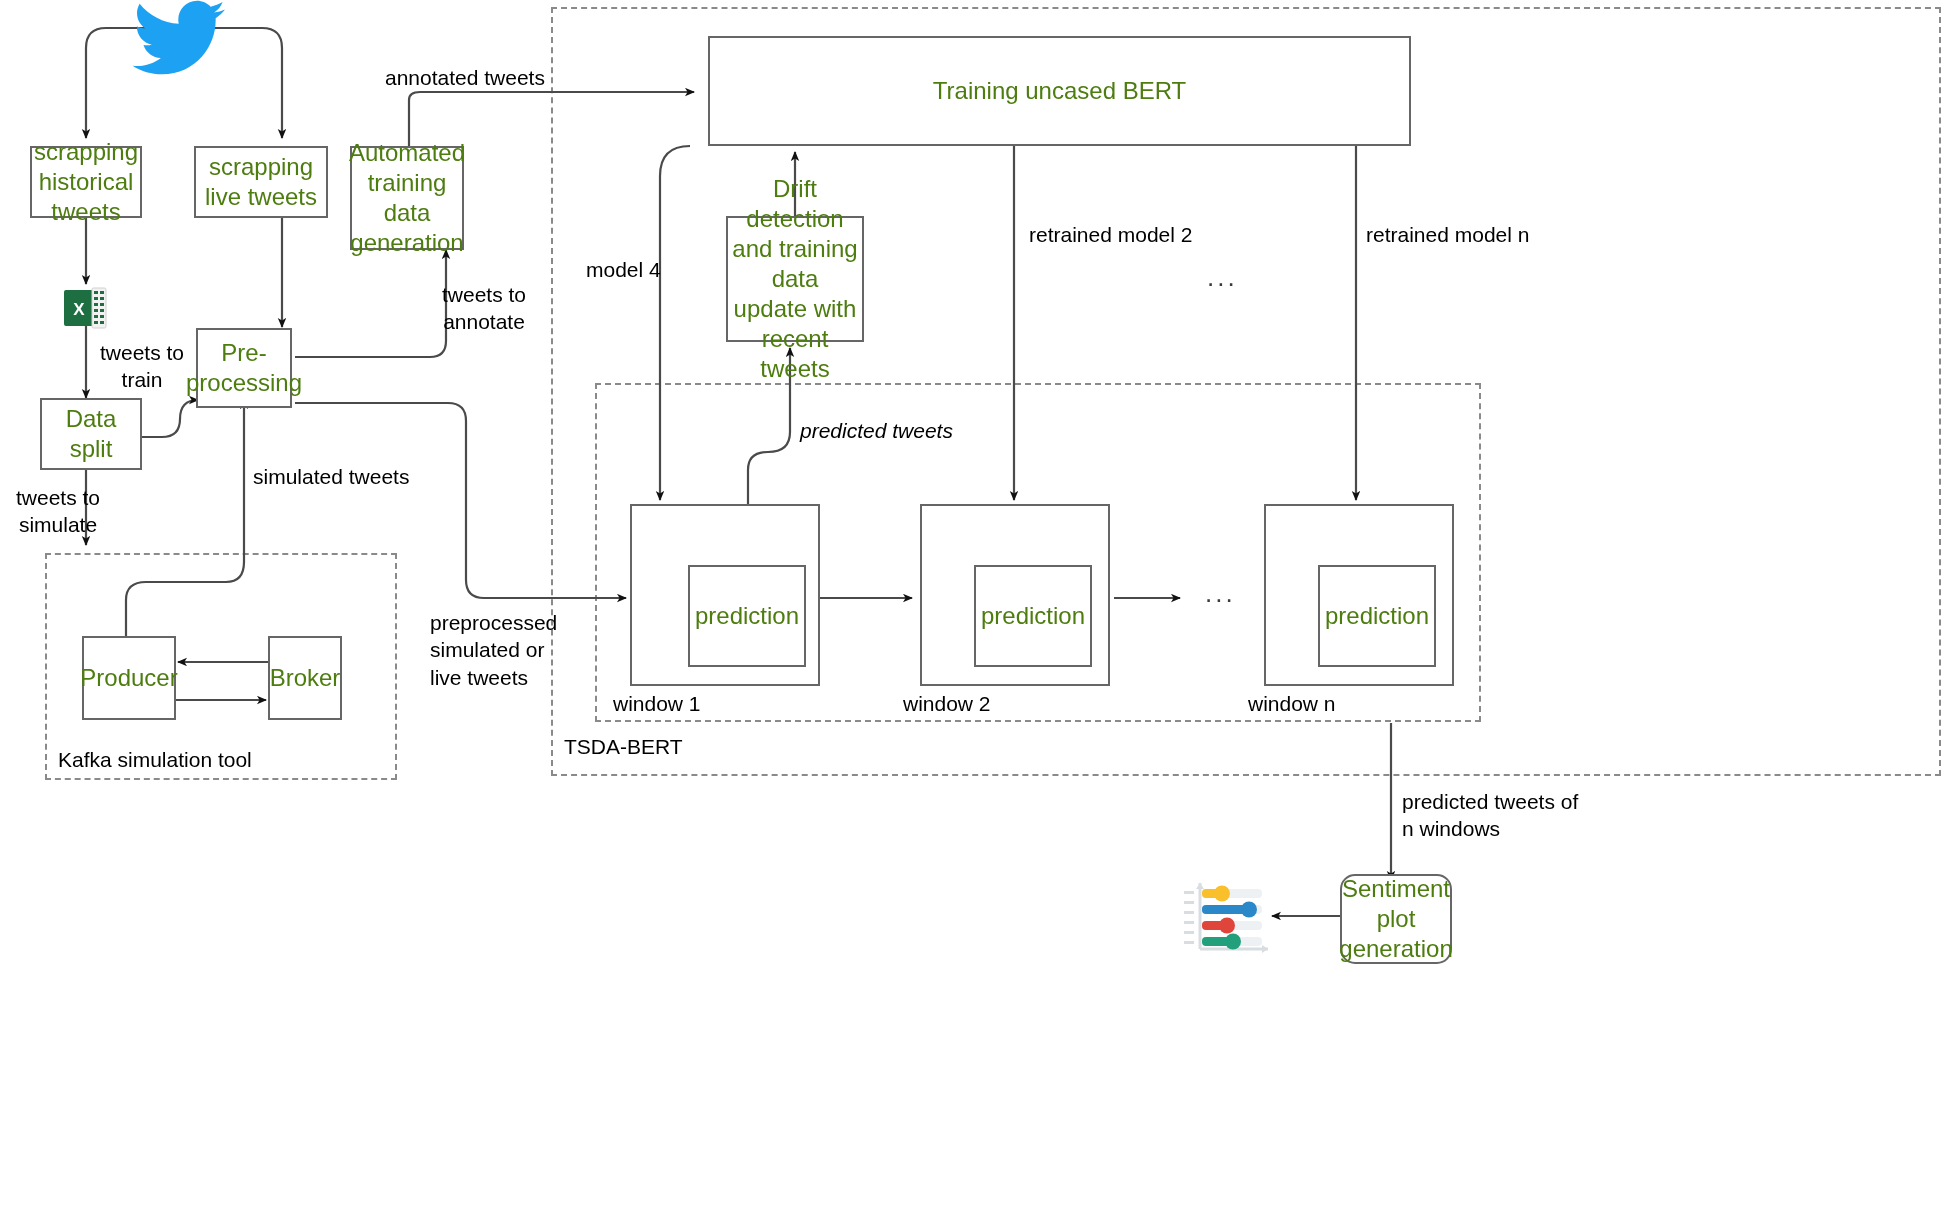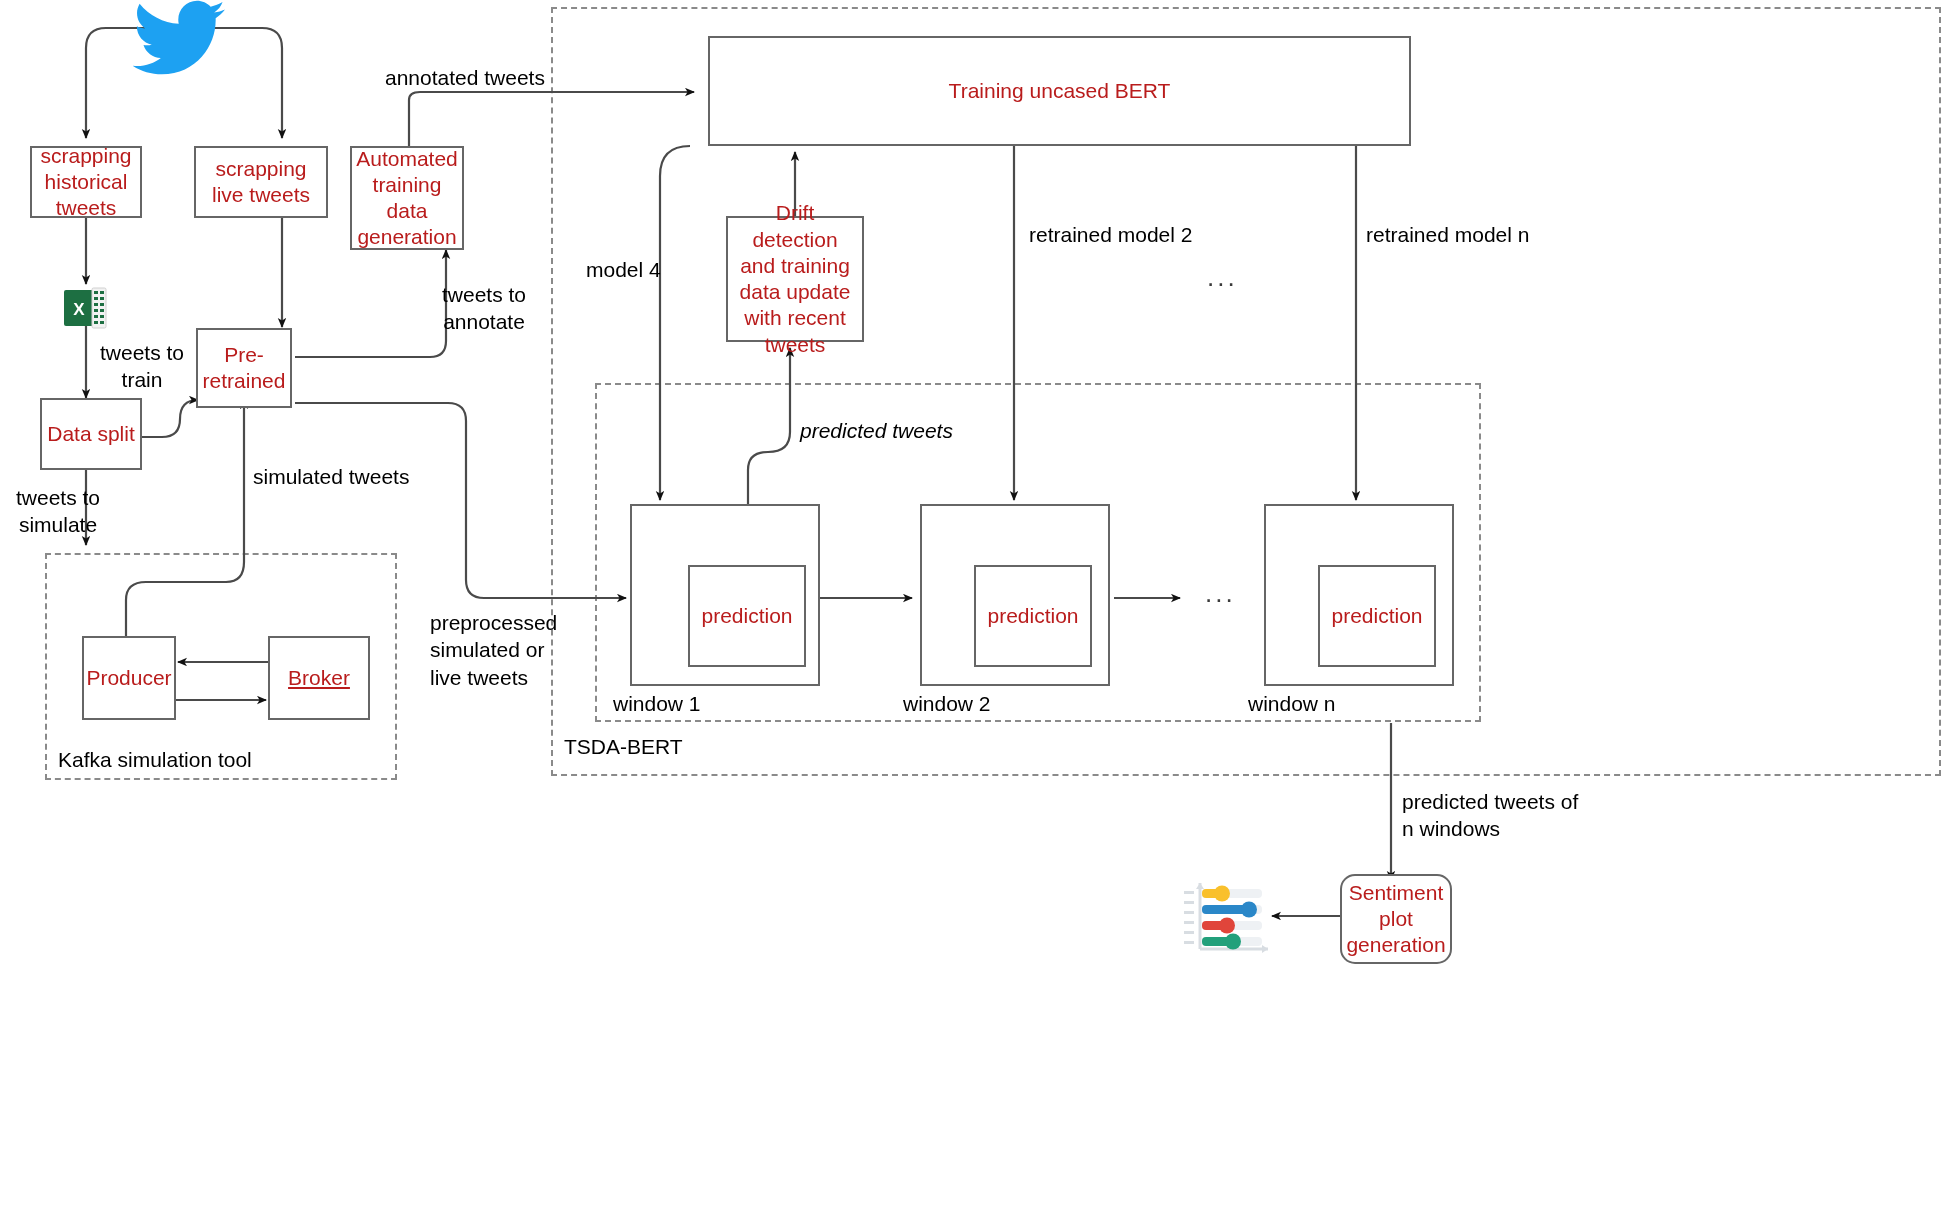--- a/index.html
+++ b/index.html
@@ -1,21 +1,21 @@
 <!DOCTYPE html>
 <html><head>
 <meta charset="utf-8">
 <style>
   html,body{margin:0;padding:0;background:#ffffff;}
   body{font-family:"Liberation Sans",sans-serif;}
   #stage{position:relative;width:1950px;height:1208px;background:#fff;overflow:hidden;}
   svg.layer{position:absolute;left:0;top:0;width:1950px;height:1208px;pointer-events:none;}
   .node{position:absolute;box-sizing:border-box;border:2px solid #666;background:#fff;
         display:flex;align-items:center;justify-content:center;text-align:center;
-        font-size:21px;color:#b91c1c;line-height:1.25;padding:4px;}
+        font-size:24px;color:#4d7c0f;line-height:1.25;padding:4px;}
   .lbl{position:absolute;font-size:21px;color:#000;line-height:1.3;text-align:left;white-space:pre-line;}
   .lbl.c{text-align:center;}
   .grp{position:absolute;box-sizing:border-box;border:2px dashed #8a8a8a;background:transparent;}
   .grp-lbl{position:absolute;font-size:21px;color:#000;}
   .dots{position:absolute;font-size:26px;letter-spacing:3px;color:#3b3b3b;}
   .twitter{position:absolute;}
   .xlsicon{position:absolute;}
   .charticon{position:absolute;}
 </style>
 </head>
@@ -152,28 +152,28 @@
   <div class="node" style="left:194px;top:146px;width:134px;height:72px;">scrapping
 live
 tweets</div>
 
   <div class="node" style="left:350px;top:146px;width:114px;height:104px;">Automated
 training
 data
 generation</div>
 
   <div class="node" style="left:196px;top:328px;width:96px;height:80px;">Pre-
-retrained</div>
+processing</div>
 
   <div class="node" style="left:40px;top:398px;width:102px;height:72px;">Data
 split</div>
 
   <div class="node" style="left:82px;top:636px;width:94px;height:84px;">Producer</div>
 
-  <div class="node" style="left:268px;top:636px;width:102px;height:84px;text-decoration:underline;">Broker</div>
+  <div class="node" style="left:268px;top:636px;width:74px;height:84px;">Broker</div>
 
   <div class="node" style="left:708px;top:36px;width:703px;height:110px;">Training uncased BERT</div>
 
   <div class="node" style="left:726px;top:216px;width:138px;height:126px;">Drift
 detection and
 training data
 update with
 recent tweets</div>
 
   <div class="node" style="left:630px;top:504px;width:190px;height:182px;"></div>

